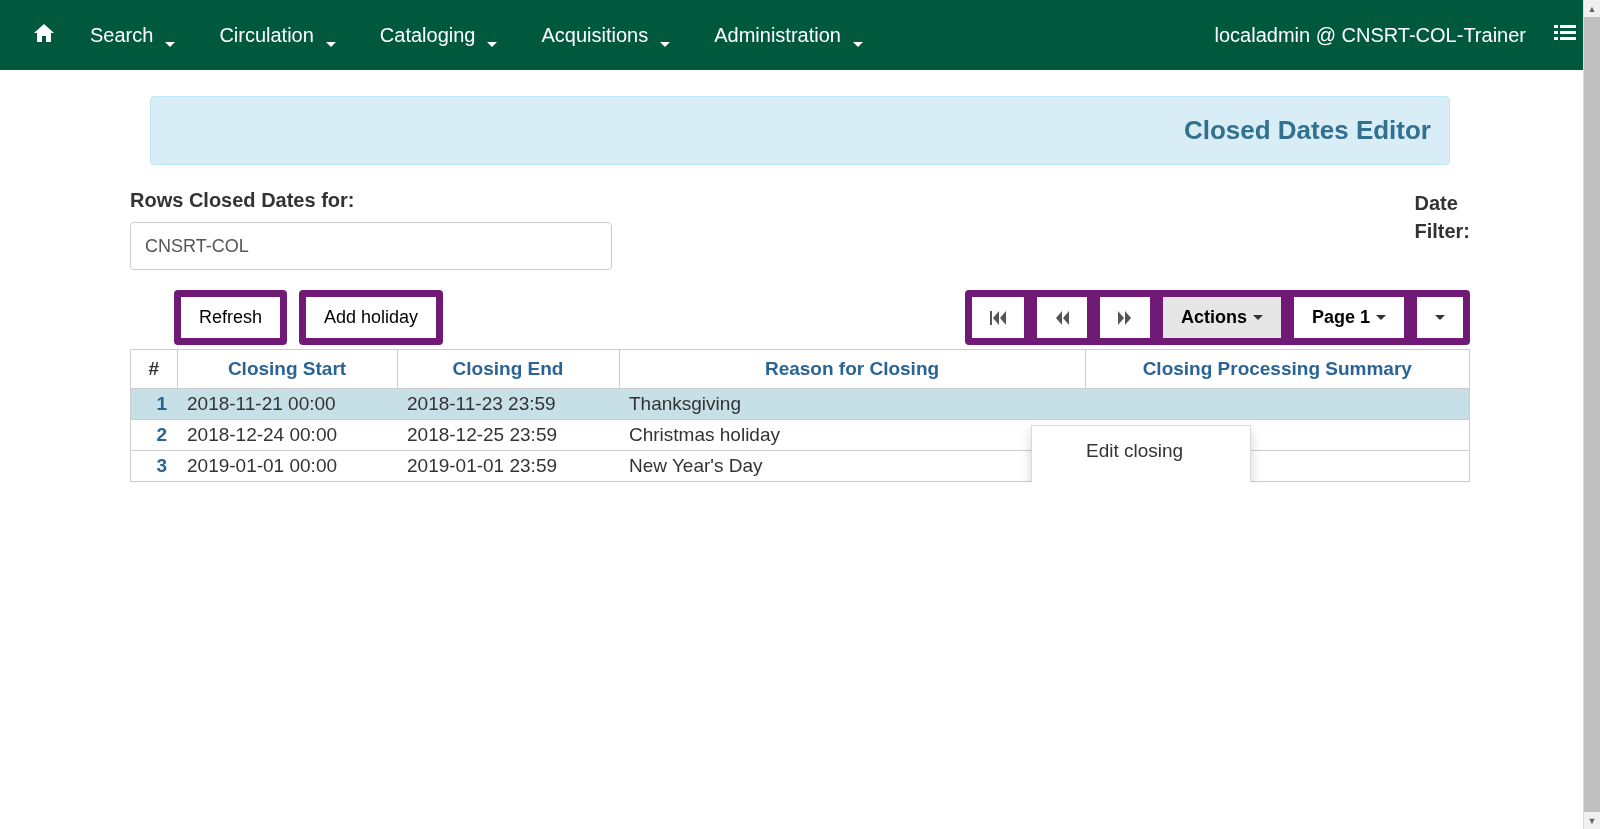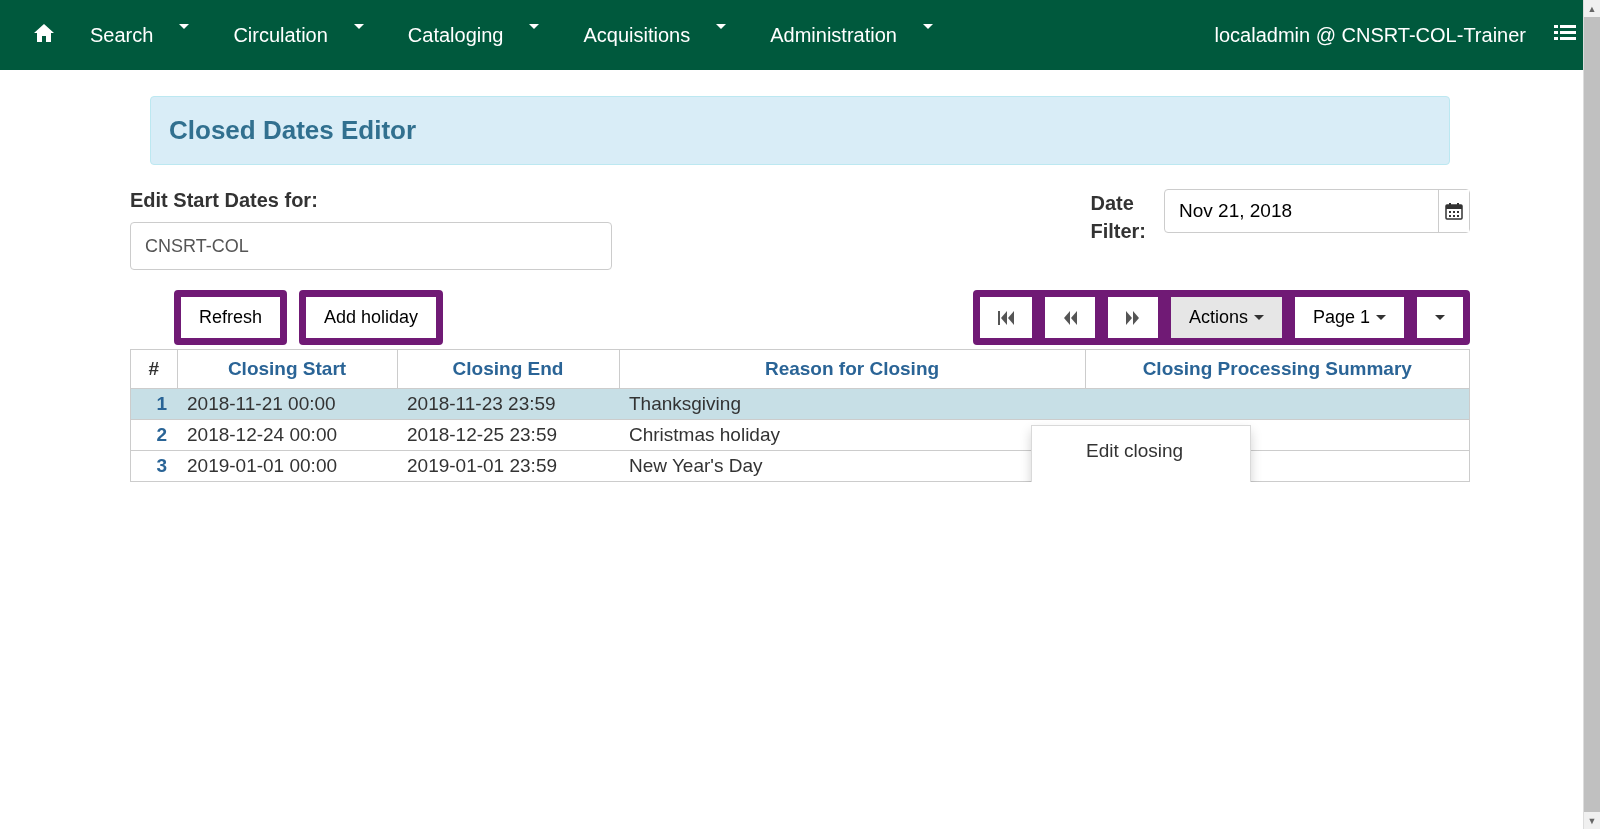--- a/index.html
+++ b/index.html
@@ -12,43 +12,43 @@
       align-items: center;
       padding: 0 20px;
       color: #fff;
     }
     .navbar-left { display: flex; align-items: center; gap: 0; }
     .nav-home { padding: 0 12px; cursor: pointer; }
     .nav-item {
       padding: 0 22px;
       font-size: 20px;
       display: flex;
-      align-items: flex-start;
-      gap: 24px;
+      align-items: flex-end;
+      gap: 10px;
       cursor: pointer;
     }
     .caret-down {
       display: inline-block;
       width: 0; height: 0;
       border-left: 5px solid transparent;
       border-right: 5px solid transparent;
       border-top: 5px solid #fff;
       margin-left: 2px;
     }
     .navbar-right { margin-left: auto; display: flex; align-items: center; gap: 24px; }
     .user-label { font-size: 20px; text-align: center; }
     .menu-icon-btn { cursor: pointer; padding: 4px; }
     
     .container { max-width: 1380px; margin: 0 auto; padding: 0 20px; position: relative; }
     
     .page-title-box {
       background: #d9edf7;
       border: 1px solid #bce8f1;
       border-radius: 4px;
-      text-align: left;
+      text-align: right;
       padding: 18px;
       margin: 26px 20px 24px 20px;
       color: #31708f;
       font-size: 26px;
       font-weight: bold;
     }
     
     .controls-row { display: flex; align-items: flex-start; padding: 0 0 0 0; }
     .left-controls { flex: 1; }
     .ctrl-label { font-size: 20px; font-weight: bold; margin-bottom: 10px; }
@@ -100,21 +100,21 @@
       background: #fff;
       border-radius: 4px;
       padding: 10px 18px;
       font-size: 18px;
       cursor: pointer;
       display: inline-flex;
       align-items: center;
       gap: 6px;
     }
     .btn-group { display: flex; margin-left: auto; }
-    .btn-group .btn { border-radius: 0; margin-left: -1px; }
+    .btn-group .btn { border-radius: 0; margin-left: -1px; font-weight: bold; }
     .btn-group .btn:first-child { border-radius: 4px 0 0 4px; margin-left: 0; }
     .btn-group .btn:last-child { border-radius: 0 4px 4px 0; }
     .btn-active { background: #e6e6e6; }
     .left-btns { display: flex; gap: 12px; margin-left: 44px; }
     
     .table-wrap { margin-top: 4px; border: 1px solid #ccc; }
     table { width: 100%; border-collapse: collapse; }
     th {
       background: #fff;
       color: #2a6496;
@@ -224,44 +224,27 @@
         </svg>
     </div>
   </div>
 </div>
 
 <div class="container">
   <div class="page-title-box">Closed Dates Editor</div>
 
   <div class="controls-row">
     <div class="left-controls">
-      <div class="ctrl-label">Edit Start Dates for:</div>
+      <div class="ctrl-label">Rows Closed Dates for:</div>
       <input class="form-control org-input" value="CNSRT-COL" style="">
     </div>
     <div class="right-controls">
       <div class="date-filter-label">
         <div>Date</div>
         <div>Filter:</div>
-      </div>
-      <div class="date-input-wrap">
-        <input class="date-input" value="Nov 21, 2018" style="">
-        <button class="date-cal-btn">
-          <svg width="18" height="18" viewBox="0 0 18 18" fill="#333">
-              <rect x="1" y="3" width="16" height="14" rx="1" fill="none" stroke="#333" stroke-width="1.5"></rect>
-              <rect x="1" y="3" width="16" height="4" fill="#333"></rect>
-              <rect x="4" y="1" width="2" height="4"></rect>
-              <rect x="12" y="1" width="2" height="4"></rect>
-              <rect x="4" y="9" width="2" height="2"></rect>
-              <rect x="8" y="9" width="2" height="2"></rect>
-              <rect x="12" y="9" width="2" height="2"></rect>
-              <rect x="4" y="13" width="2" height="2"></rect>
-              <rect x="8" y="13" width="2" height="2"></rect>
-              <rect x="12" y="13" width="2" height="2"></rect>
-            </svg>
-        </button>
       </div>
     </div>
   </div>
 
   <div class="action-row">
     <div class="left-btns">
       <button class="btn">Refresh</button>
       <button class="btn">Add holiday</button>
     </div>
     <div class="btn-group">

